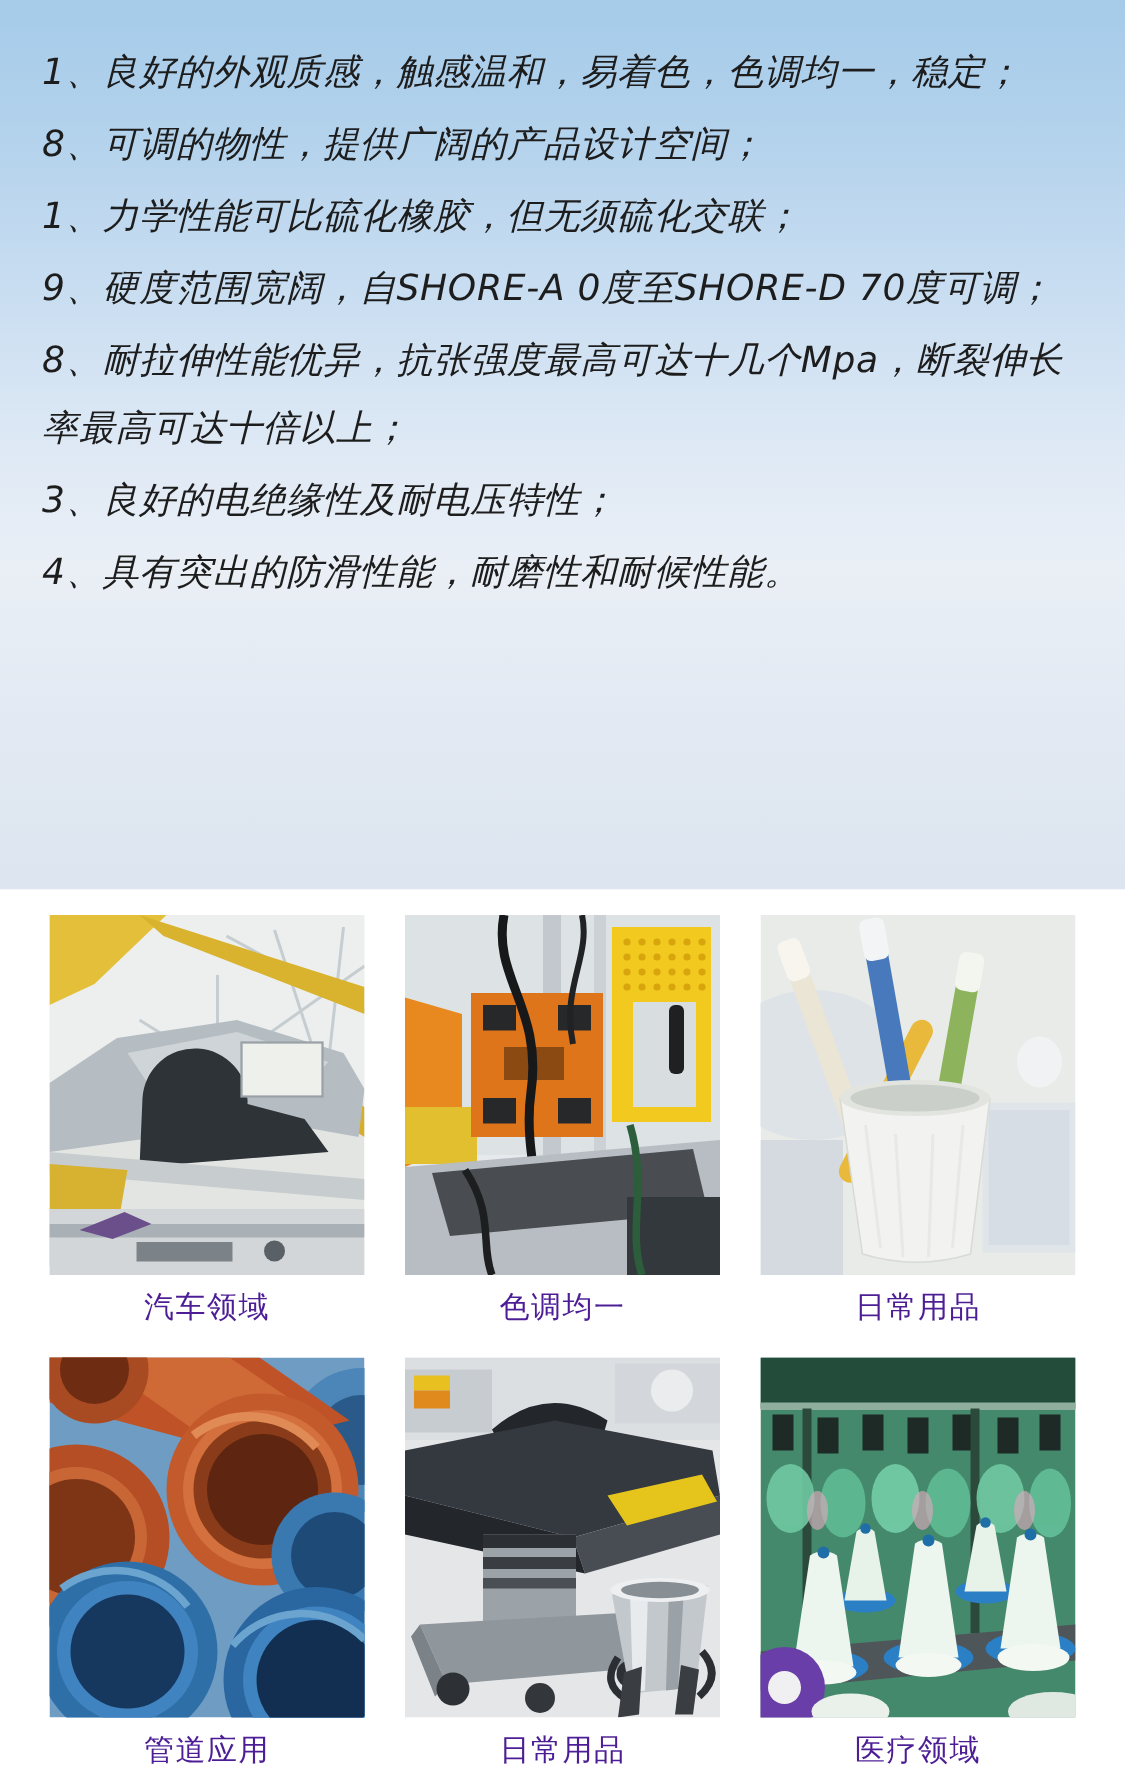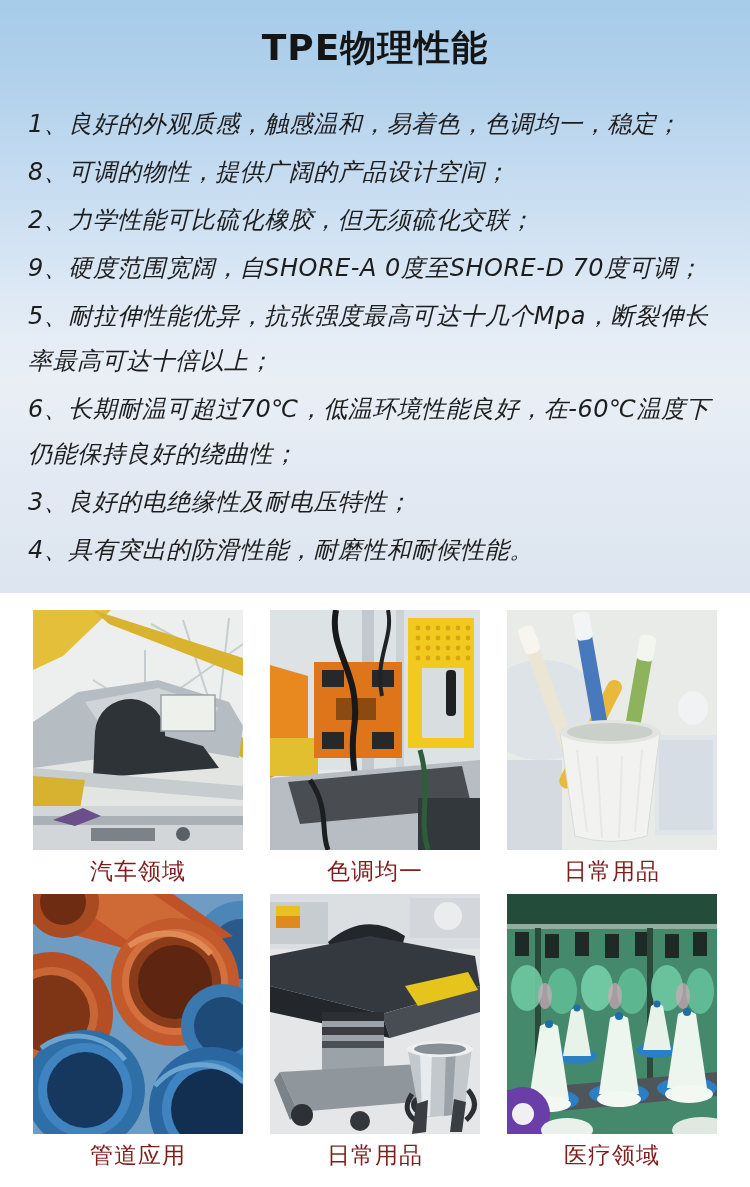--- a/index.html
+++ b/index.html
@@ -41,39 +41,37 @@
     grid-template-columns: repeat(3, 1fr);
     column-gap: 27px;
     row-gap: 0;
     background: #ffffff;
   }
   .cell { text-align: center; }
   .photo { width: 100%; height: 240px; display: block; }
   .photo svg { width: 100%; height: 240px; display: block; }
   .caption {
     display: block;
-    padding: 10px 0 12px 0;
-    font-size: 23px;
+    padding: 10px 0 23px 0;
+    font-size: 20px;
     line-height: 22px;
-    color: #7f1d1d;
+    color: #4c1d95;
     letter-spacing: 1px;
   }
 </style>
 </head>
 <body>
 
 <div class="hero">
-  <h1 class="hero-title">TPE物理性能</h1>
   <div class="props">
     <p>1、良好的外观质感，触感温和，易着色，色调均一，稳定；</p>
     <p>8、可调的物性，提供广阔的产品设计空间；</p>
-    <p>2、力学性能可比硫化橡胶，但无须硫化交联；</p>
+    <p>1、力学性能可比硫化橡胶，但无须硫化交联；</p>
     <p>9、硬度范围宽阔，自SHORE-A 0度至SHORE-D 70度可调；</p>
-    <p>5、耐拉伸性能优异，抗张强度最高可达十几个Mpa，断裂伸长率最高可达十倍以上；</p>
-    <p>6、长期耐温可超过70℃，低温环境性能良好，在-60℃温度下仍能保持良好的绕曲性；</p>
+    <p>8、耐拉伸性能优异，抗张强度最高可达十几个Mpa，断裂伸长率最高可达十倍以上；</p>
     <p>3、良好的电绝缘性及耐电压特性；</p>
     <p>4、具有突出的防滑性能，耐磨性和耐候性能。</p>
   </div>
 </div>
 
 <div class="gallery">
 
   <div class="cell">
     <span class="photo">
       <svg viewBox="0 0 210 240" preserveAspectRatio="none" aria-hidden="true">

